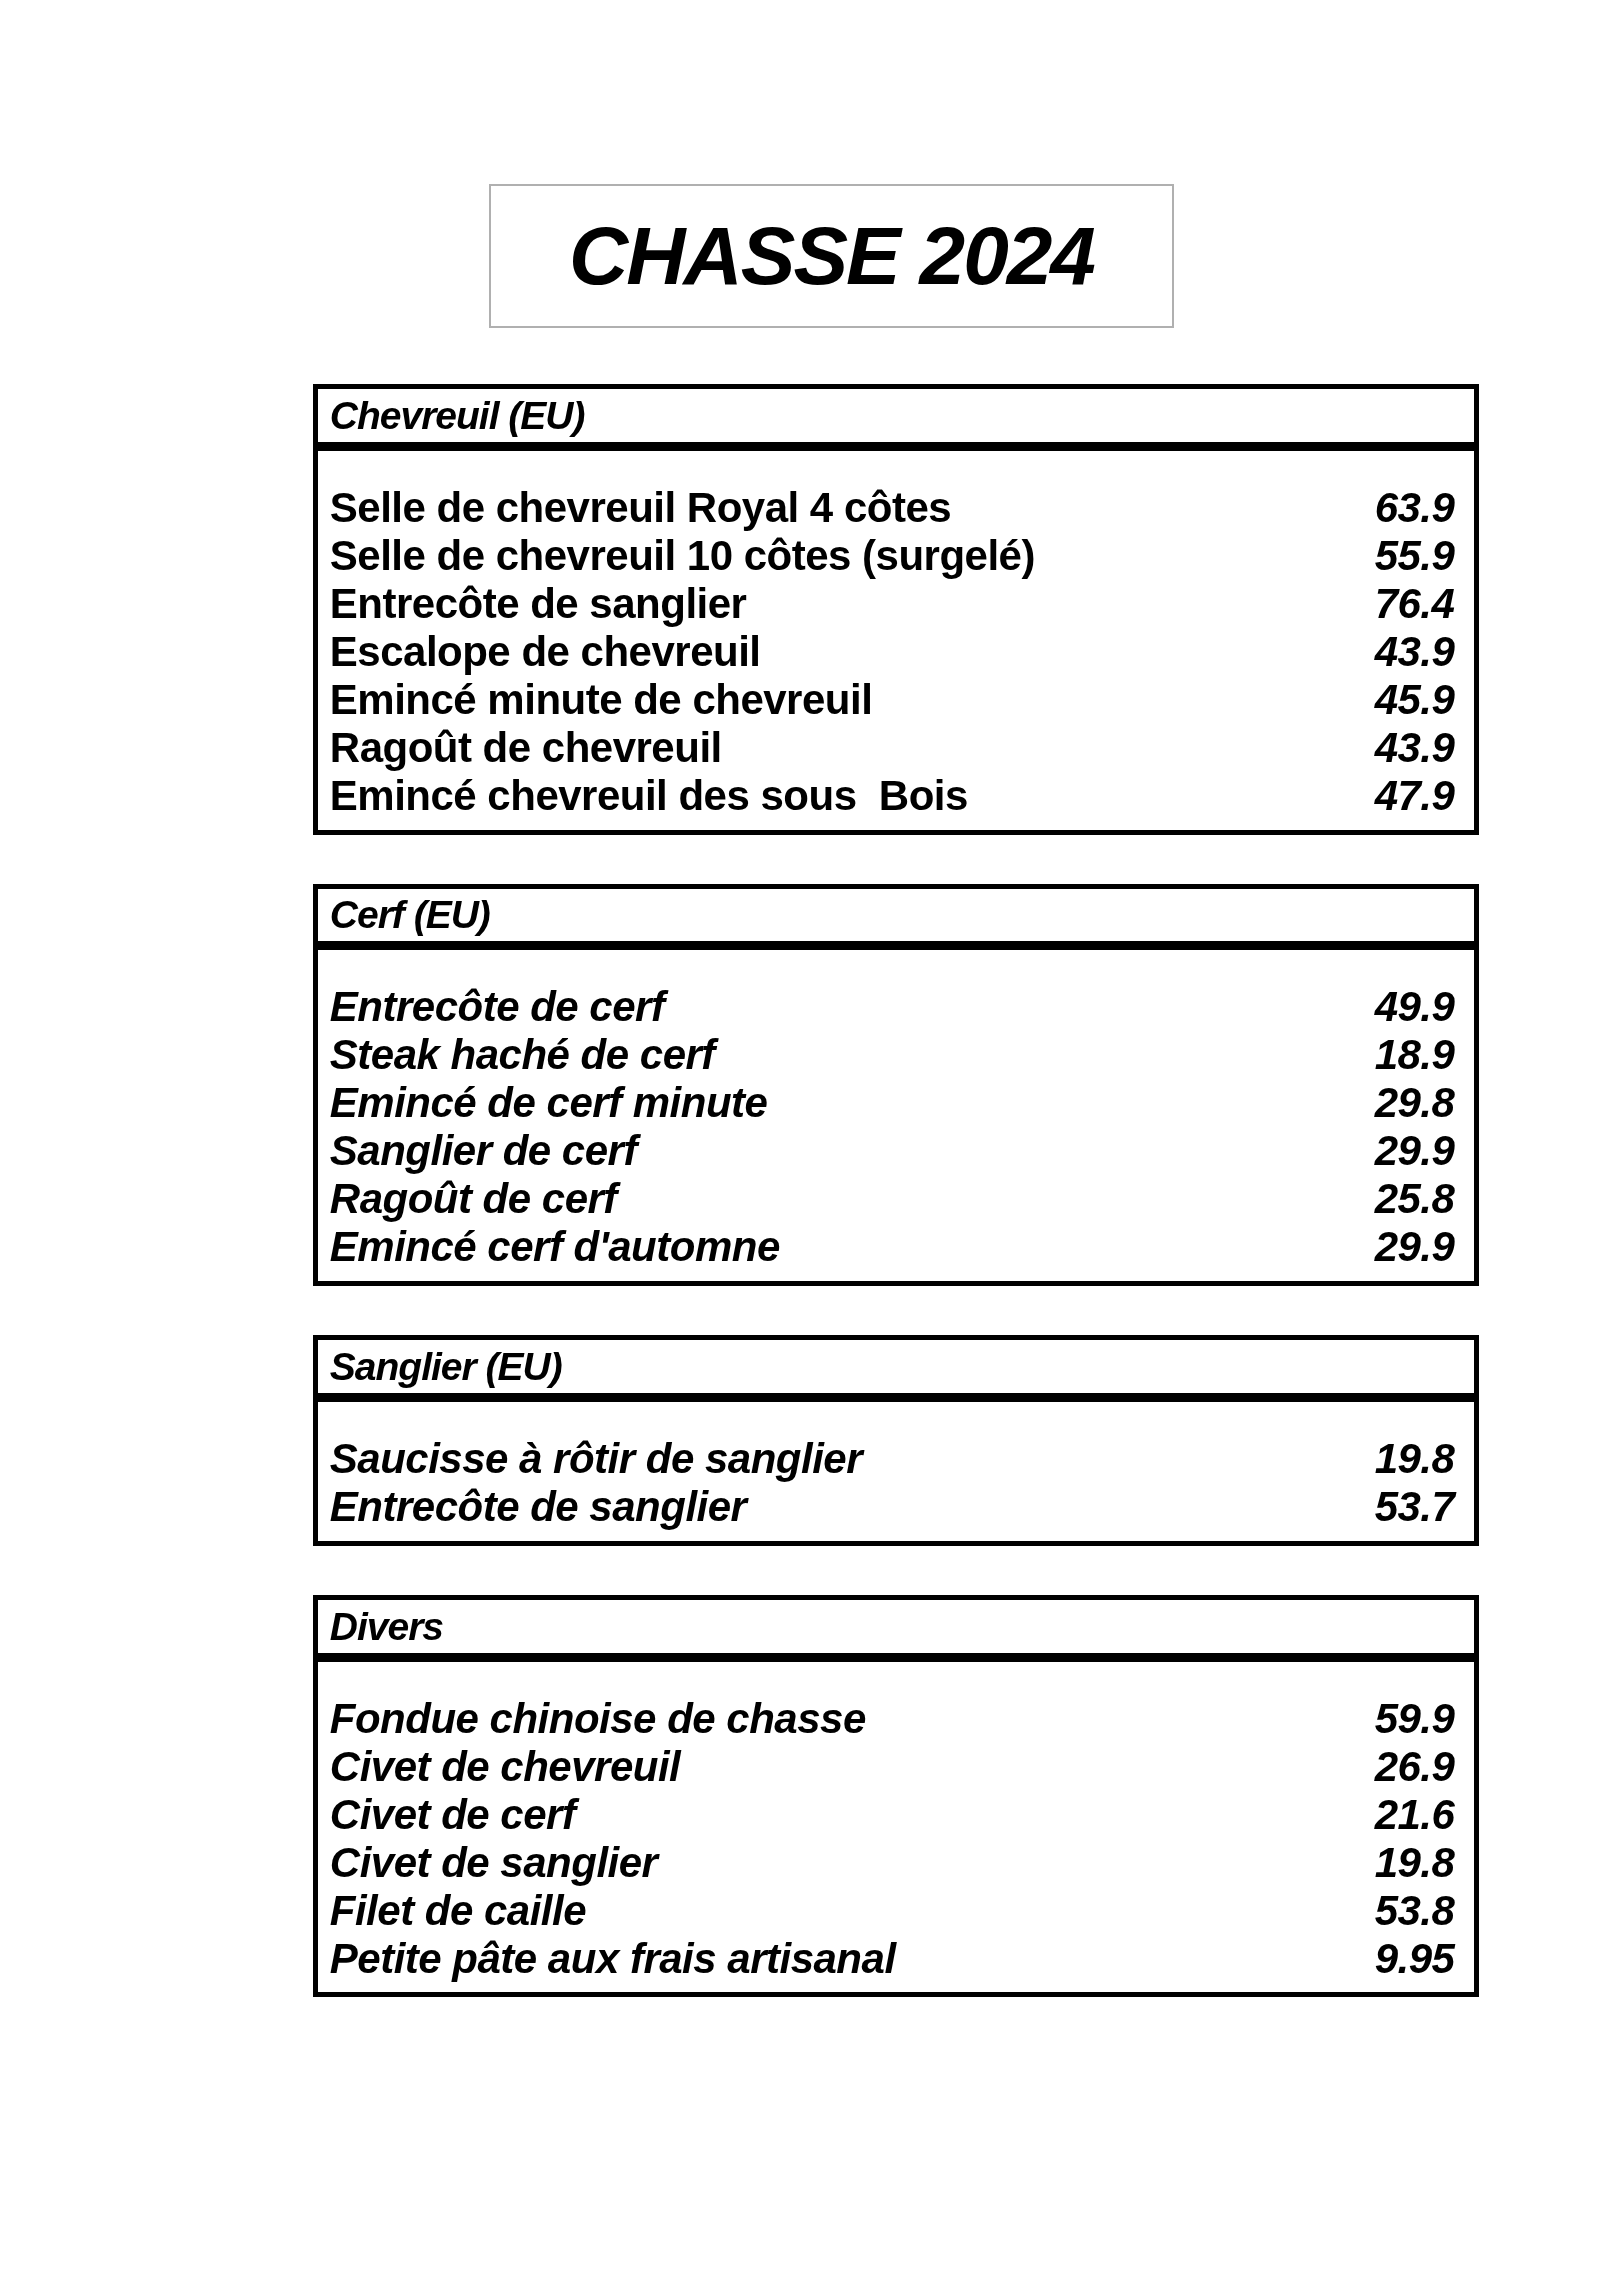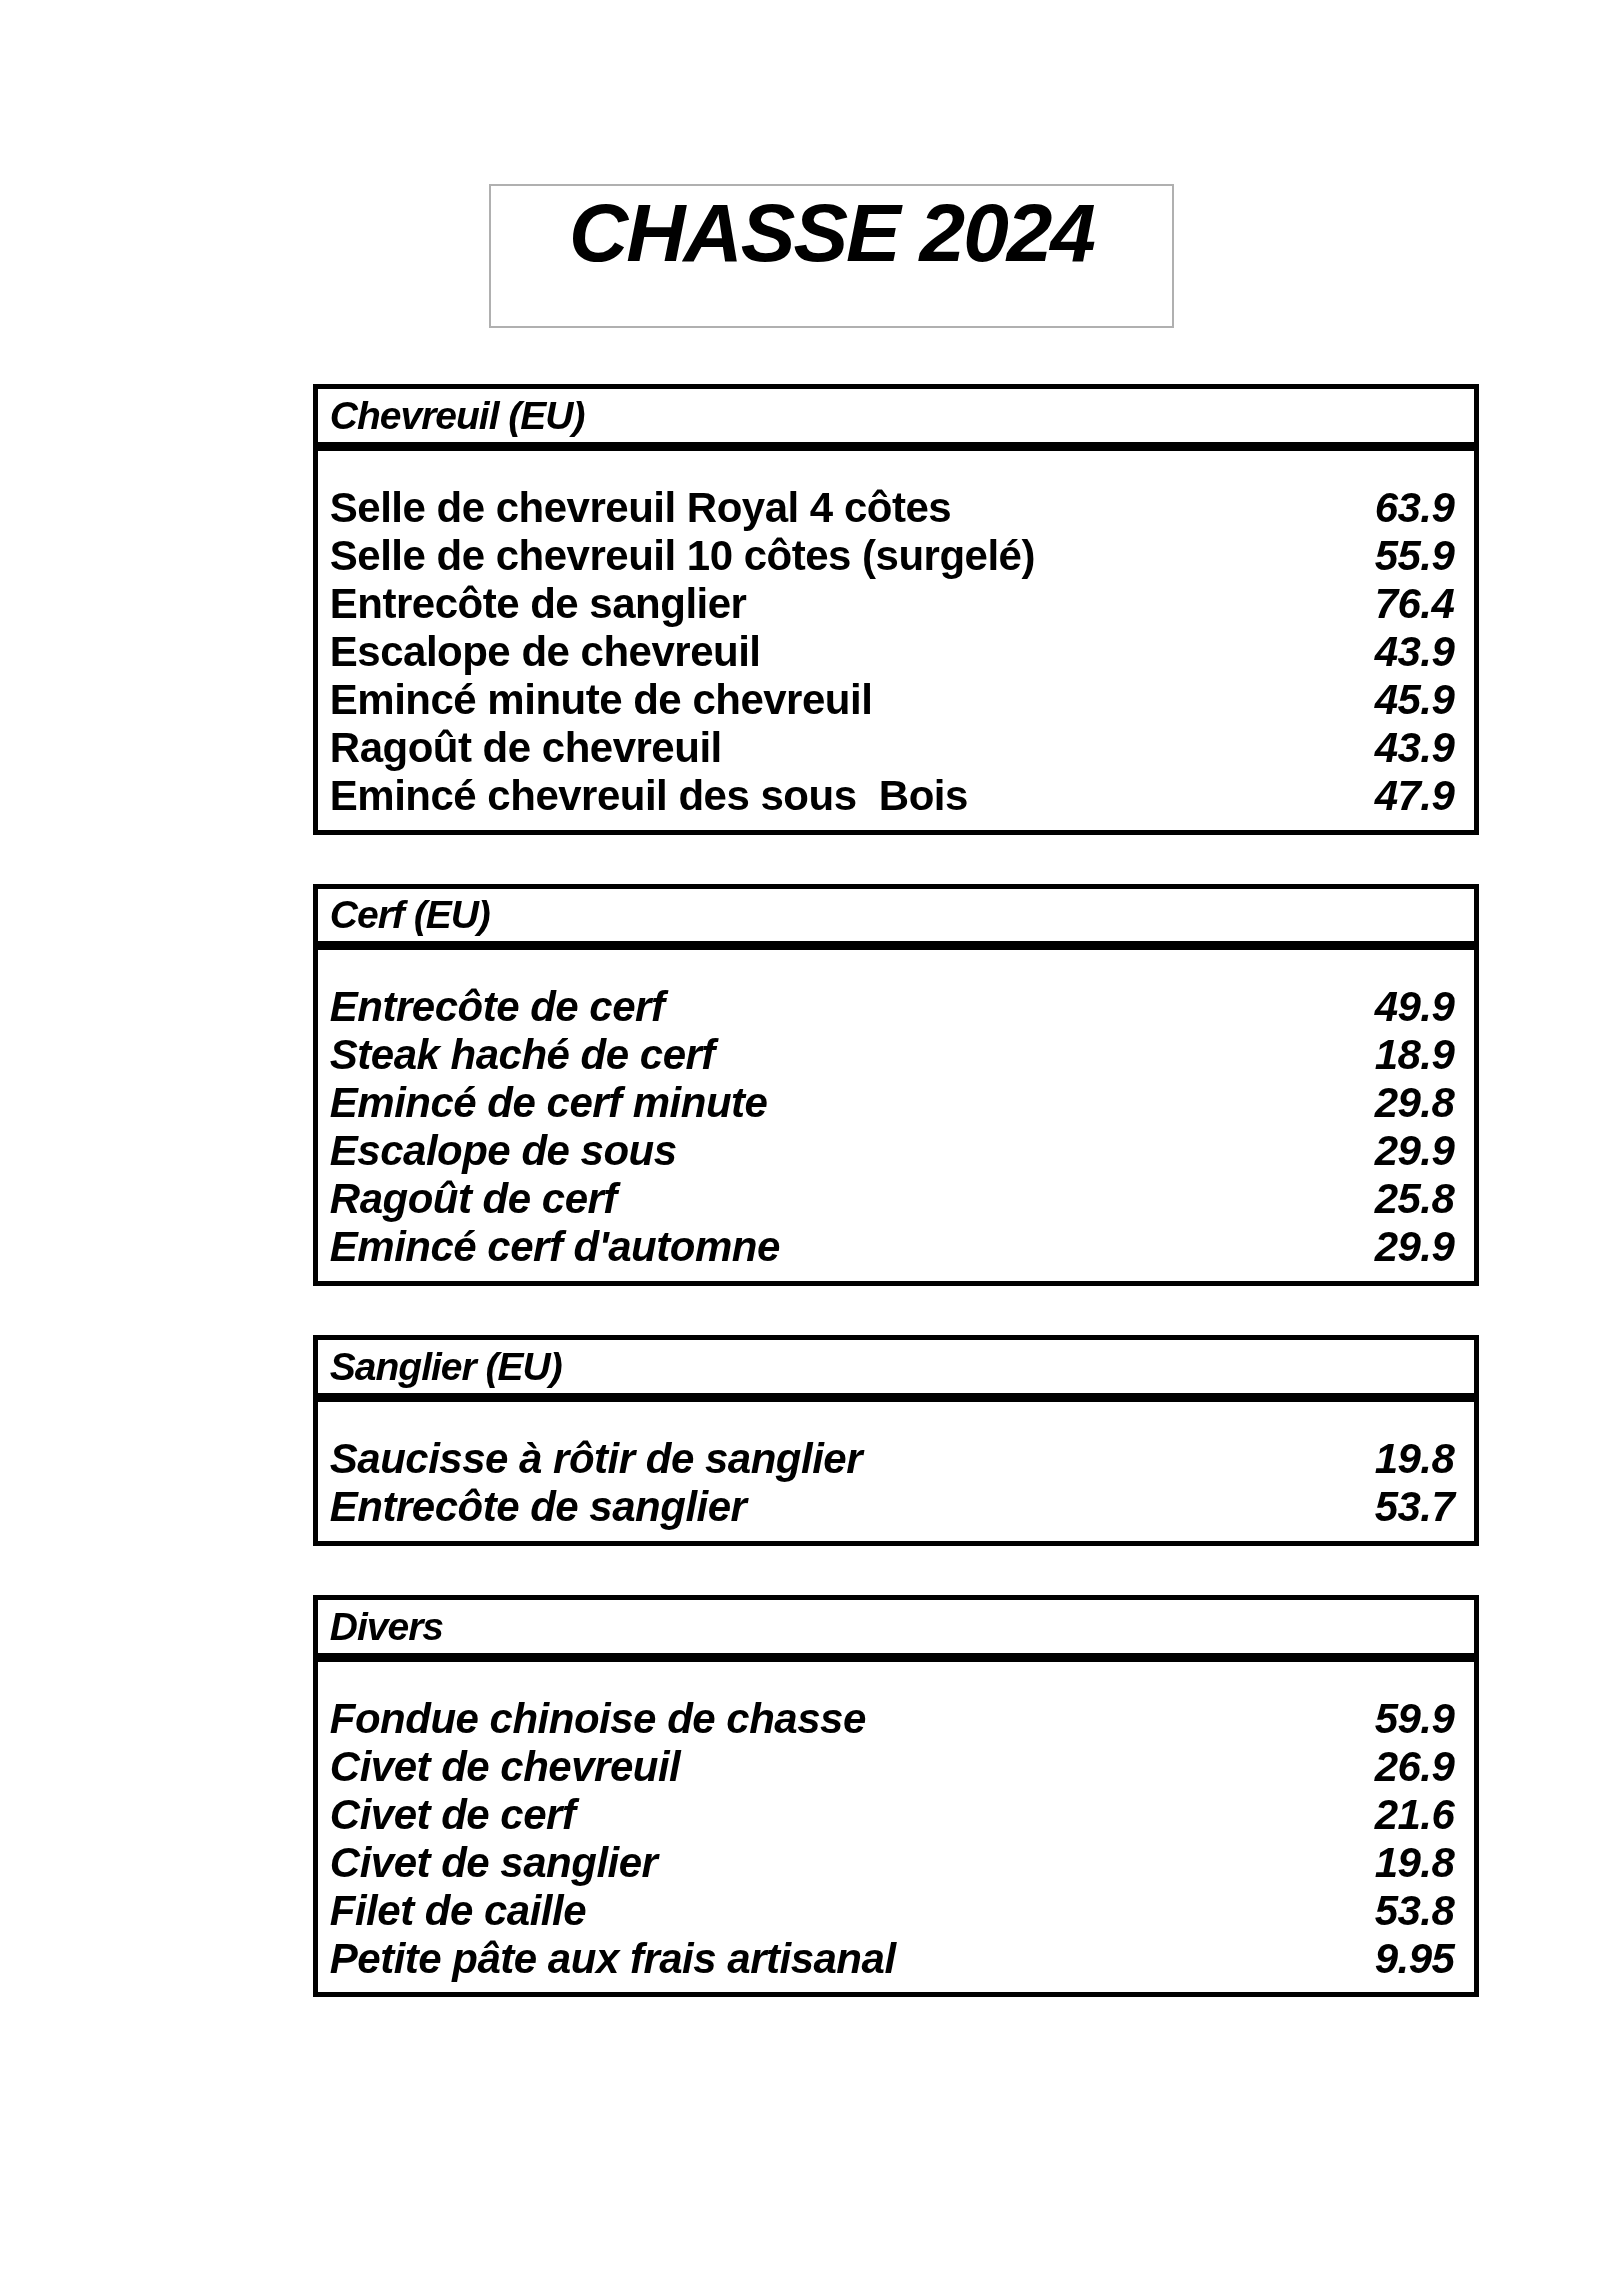--- a/index.html
+++ b/index.html
@@ -18,20 +18,21 @@
   }
   .title-box {
     position: absolute;
     left: 489px;
     top: 184px;
     width: 685px;
     height: 144px;
     box-sizing: border-box;
     border: 2.9px solid #b0b0b0;
     display: flex;
+    align-items: center;
     justify-content: center;
   }
   .title-text {
     font-size: 82px;
     font-weight: bold;
     font-style: italic;
     letter-spacing: -2px;
     white-space: pre;
   }
   .sections {
@@ -142,21 +143,21 @@
     <span class="item-label">Steak haché de cerf</span>
     <span class="item-price">18.9</span>
   </div>
 
   <div class="row">
     <span class="item-label">Emincé de cerf minute</span>
     <span class="item-price">29.8</span>
   </div>
 
   <div class="row">
-    <span class="item-label">Escalope de sous</span>
+    <span class="item-label">Sanglier de cerf</span>
     <span class="item-price">29.9</span>
   </div>
 
   <div class="row">
     <span class="item-label">Ragoût de cerf</span>
     <span class="item-price">25.8</span>
   </div>
 
   <div class="row">
     <span class="item-label">Emincé cerf d'automne</span>

